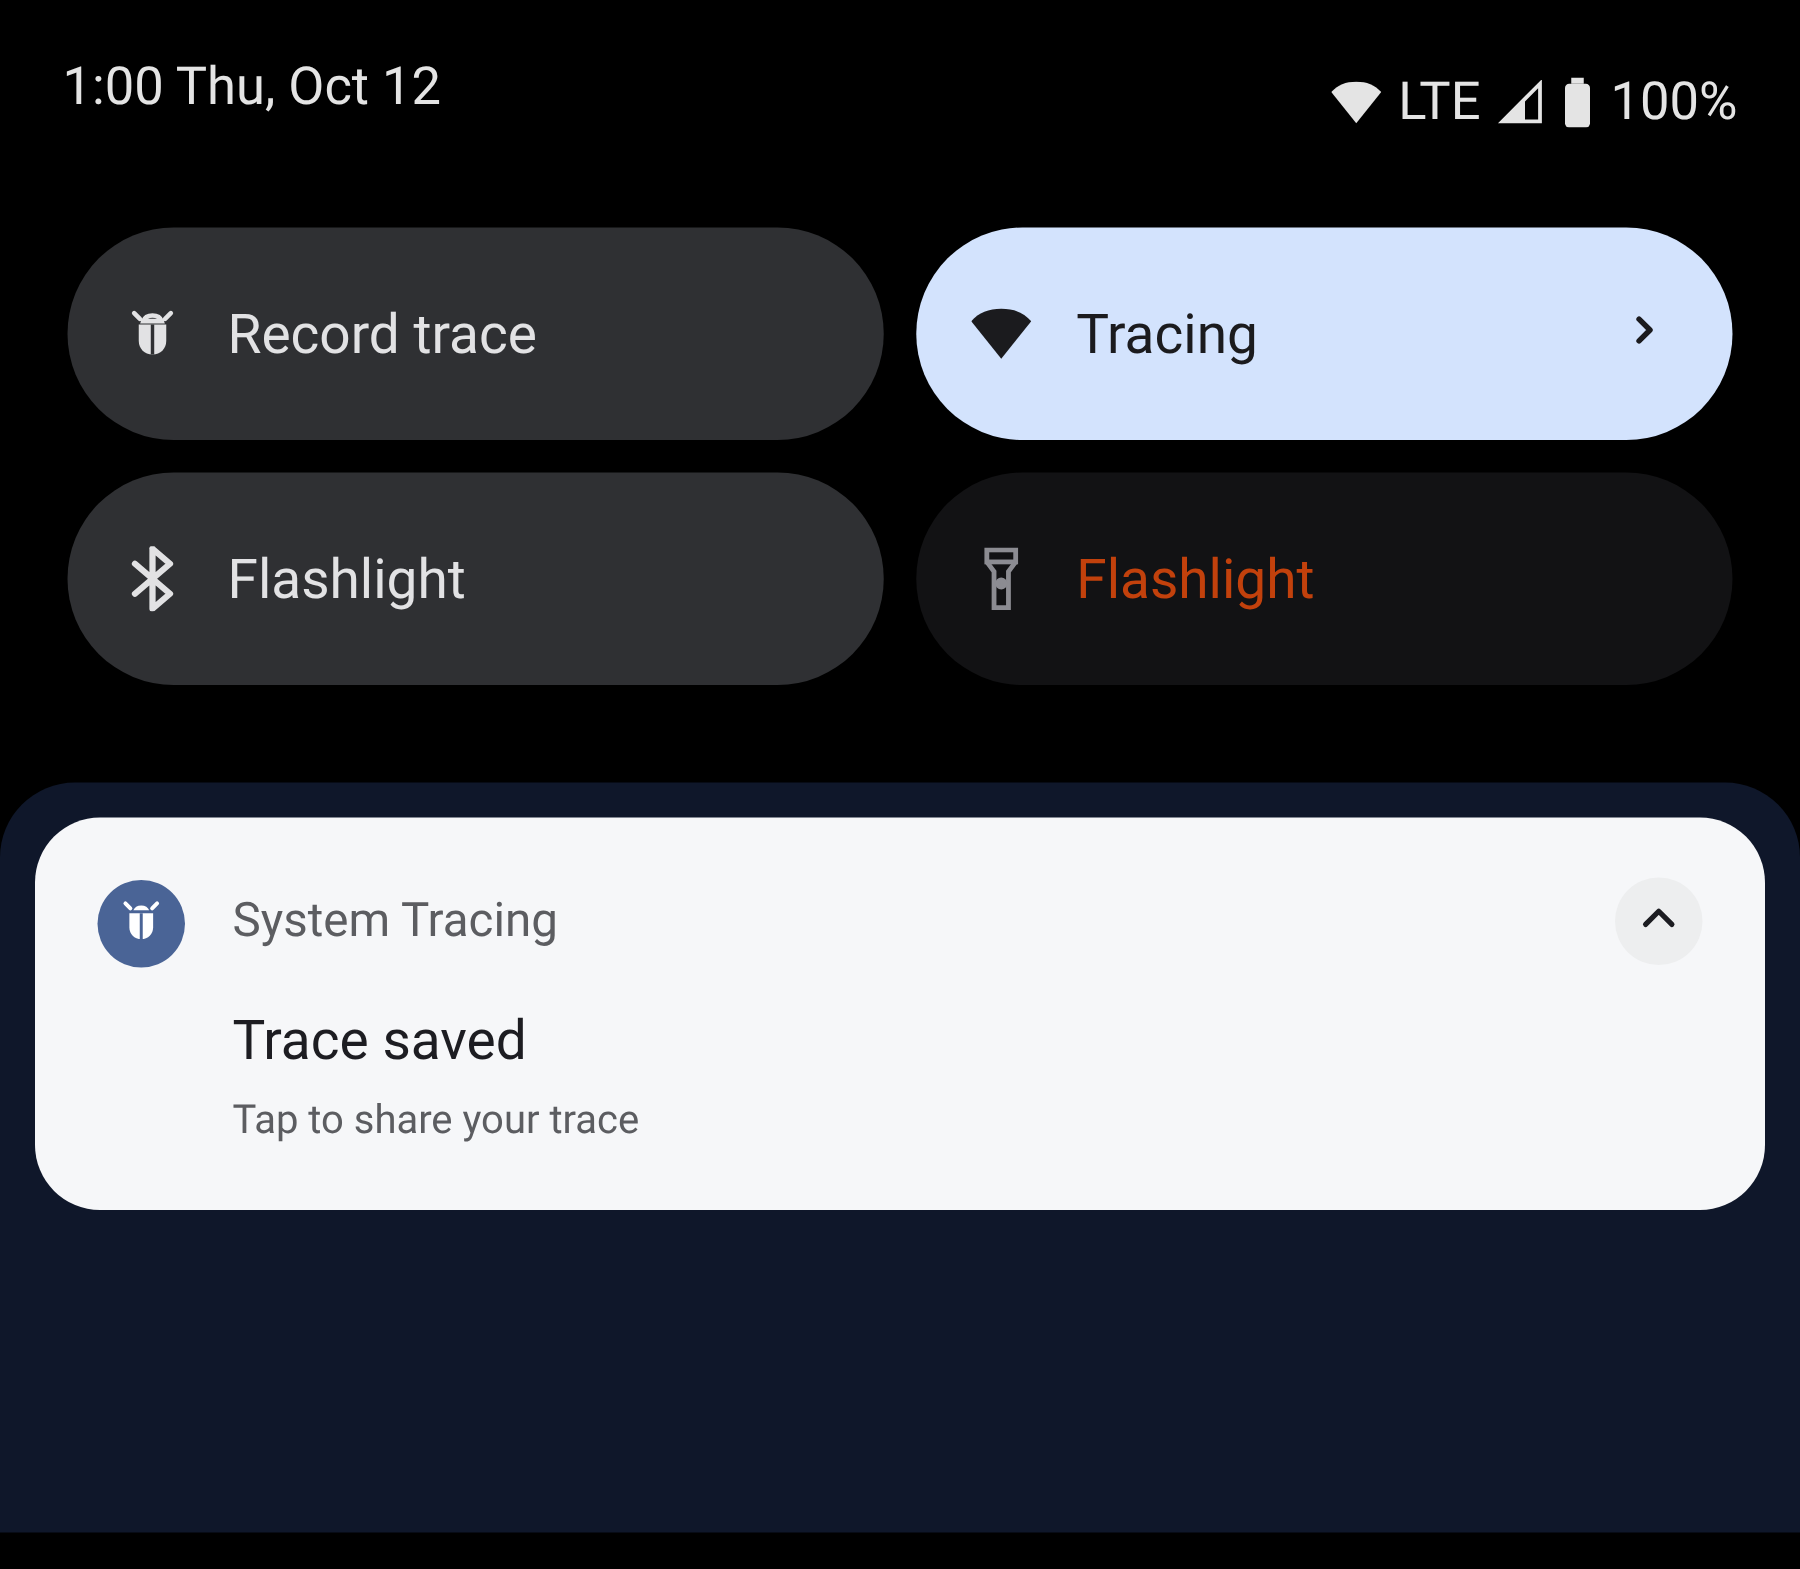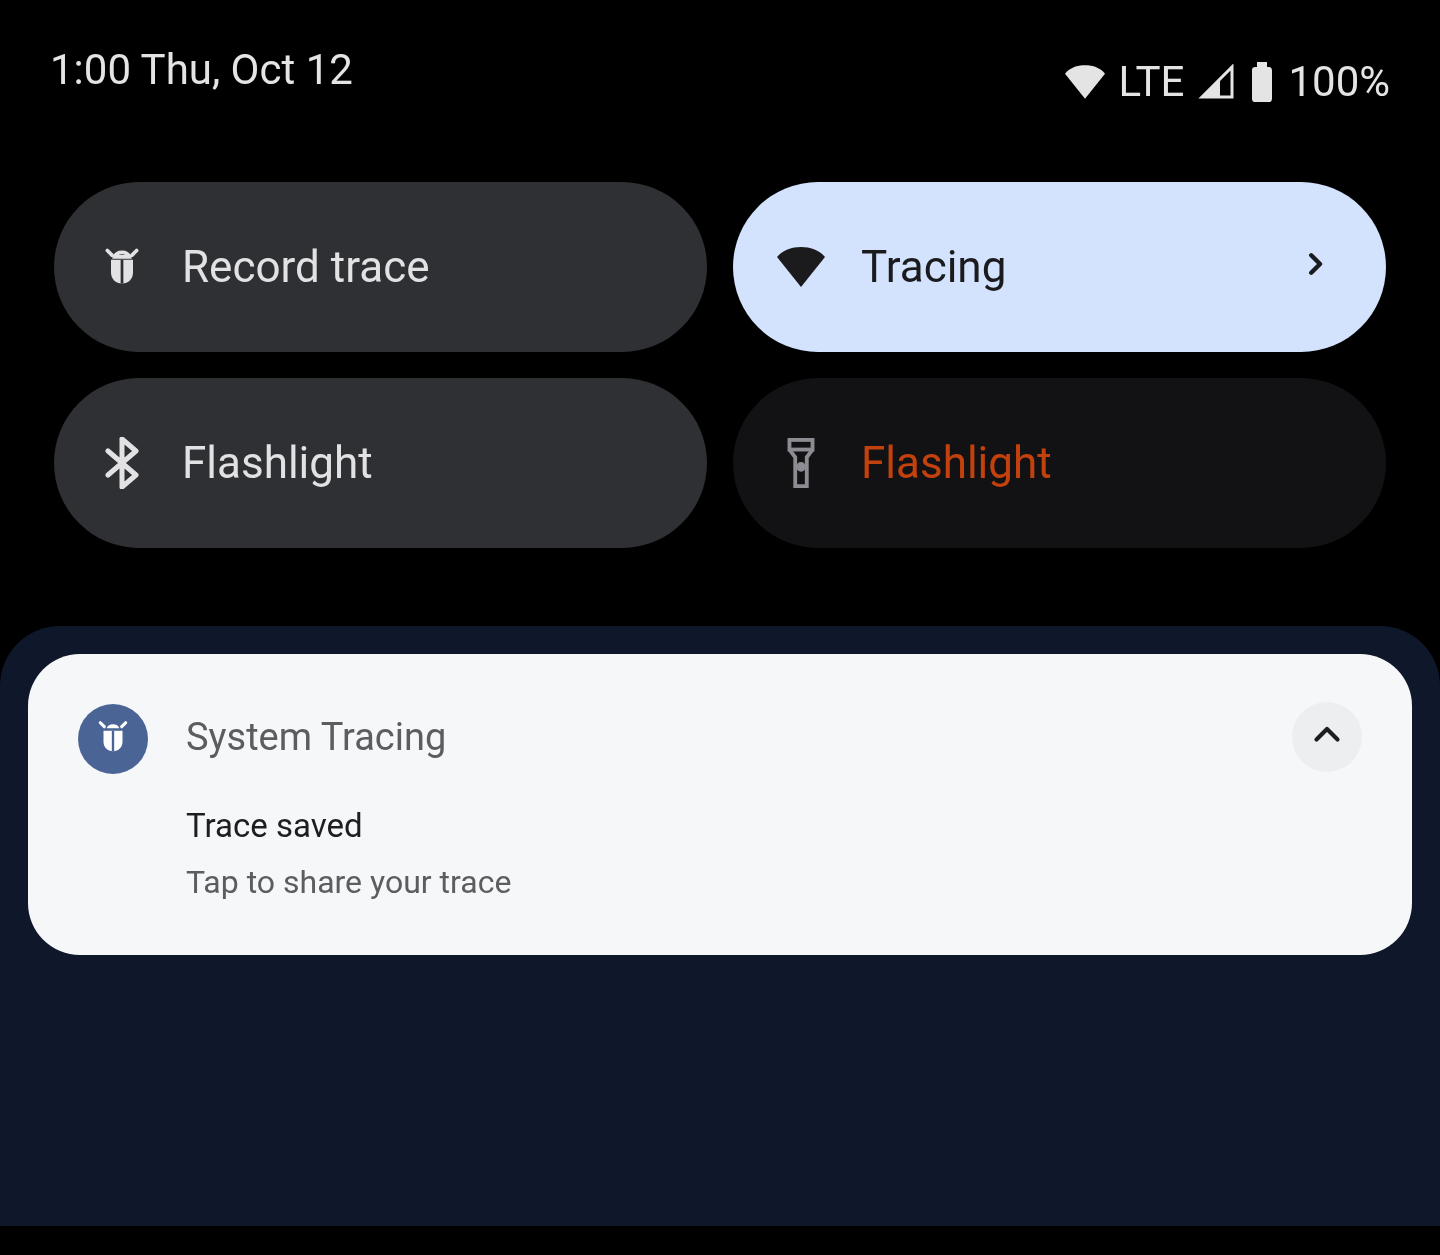--- a/index.html
+++ b/index.html
@@ -147,21 +147,21 @@
       height: 70px;
       border-radius: 50%;
       background: #edeeef;
       display: flex;
       align-items: center;
       justify-content: center;
       cursor: pointer;
     }
 
     .notif-title {
-      font-size: 33px;
+      font-size: 44px;
       color: #1d1d22;
       font-weight: 400;
       margin-top: 34px;
     }
 
     .notif-body {
       font-size: 32px;
       color: #5c5d61;
       font-weight: 400;
       margin-top: 18px;

